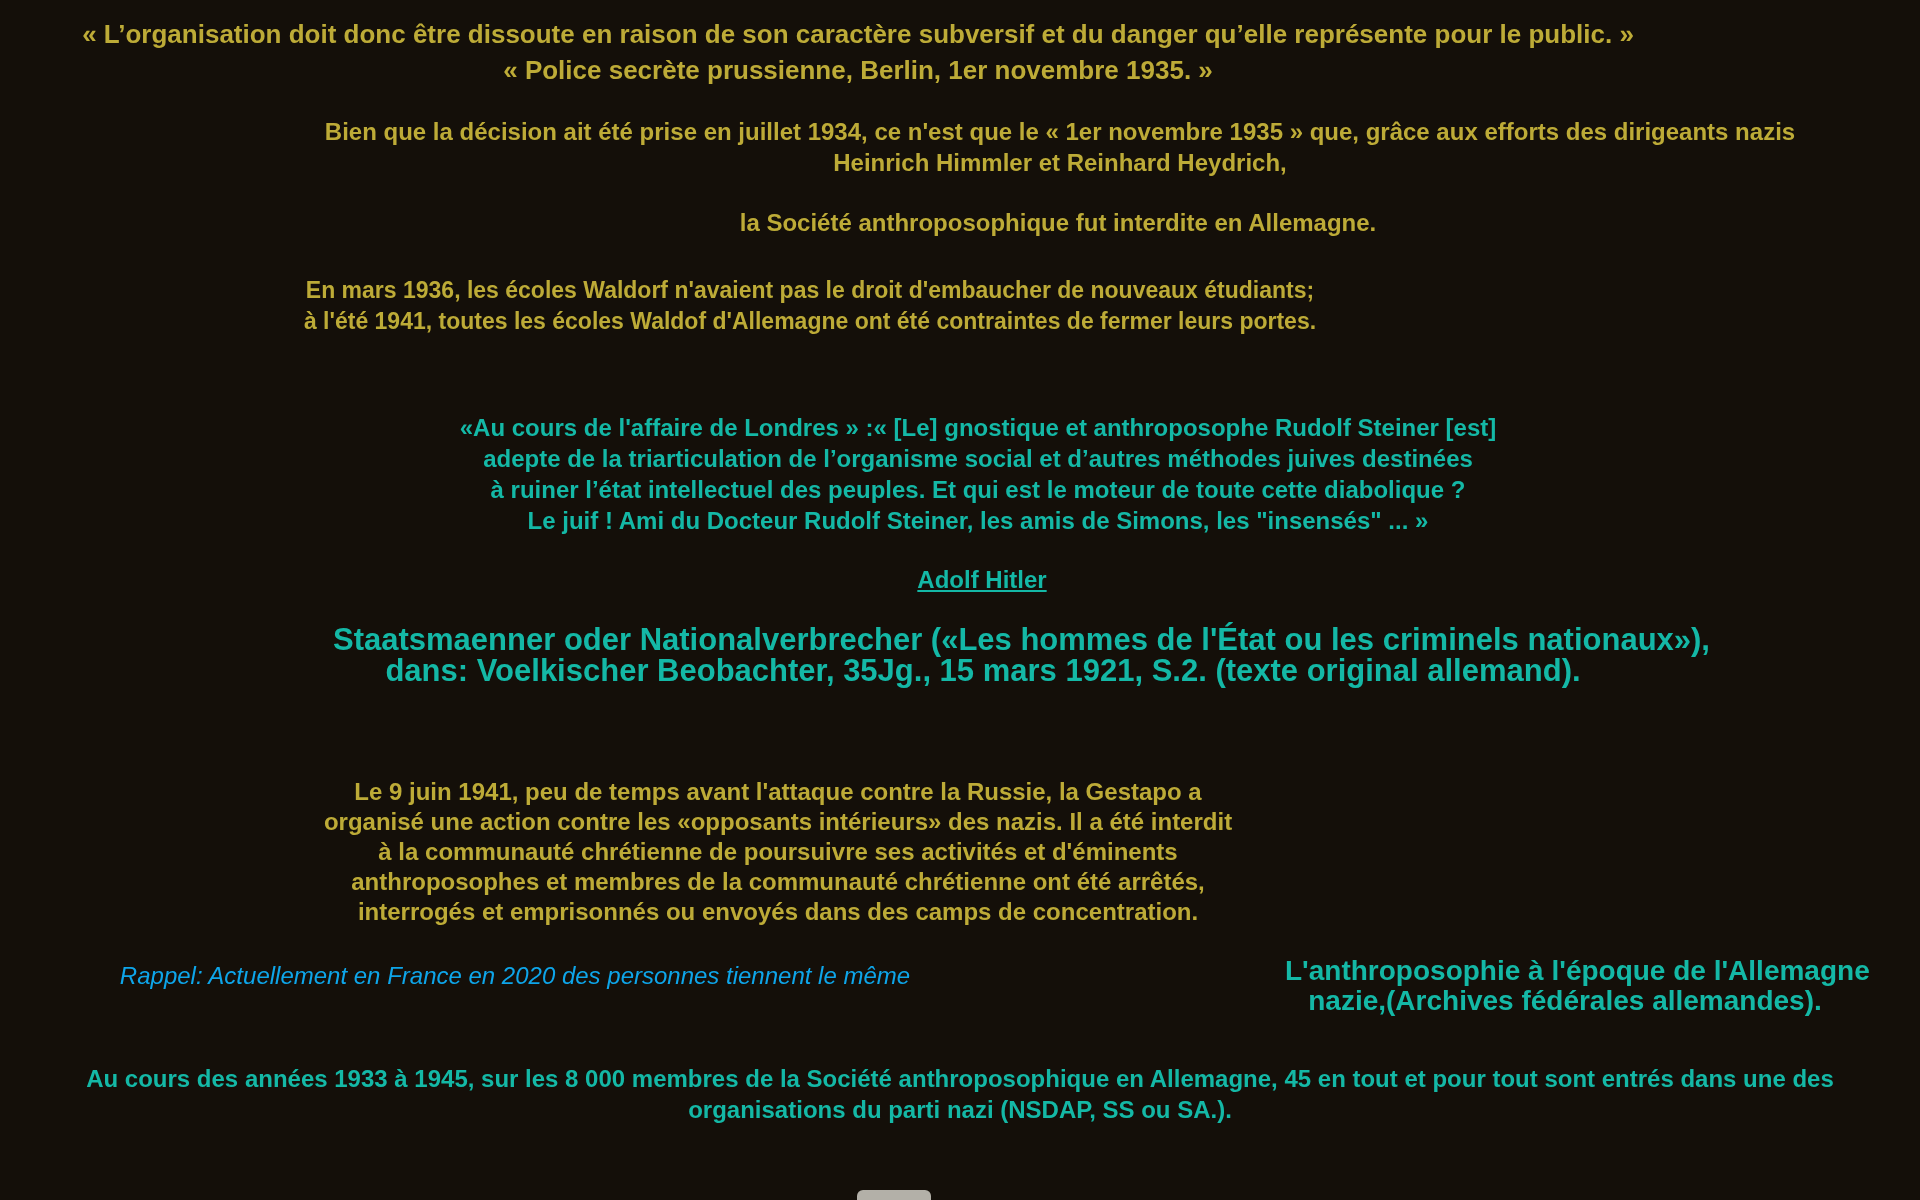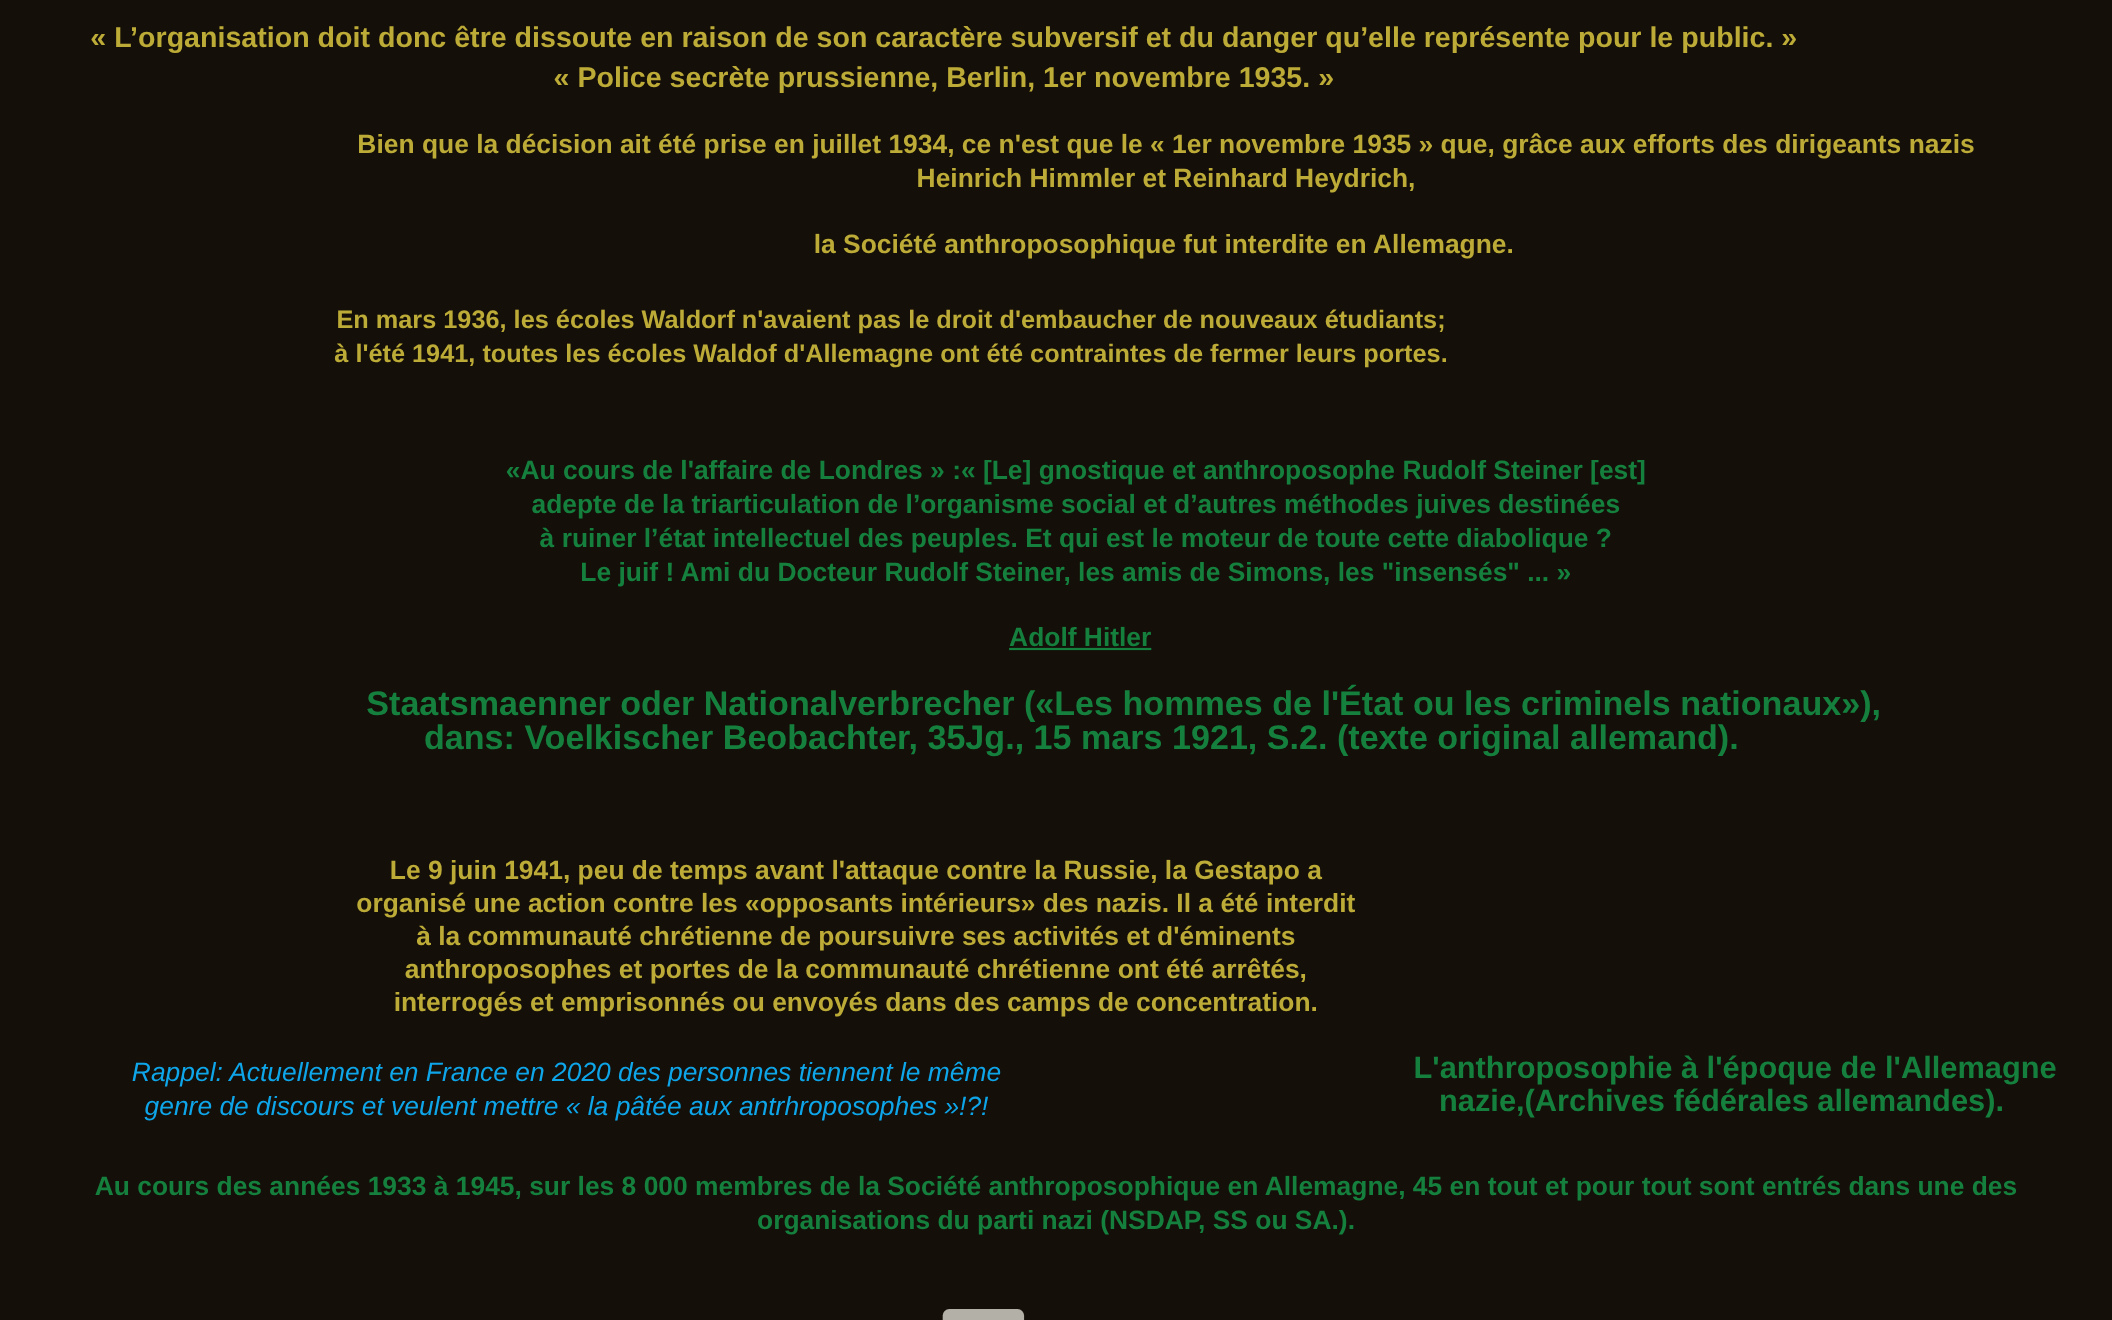--- a/index.html
+++ b/index.html
@@ -15,21 +15,21 @@
     background: #140f09;
     font-family: "Liberation Sans", "DejaVu Sans", sans-serif;
   }
   .blk {
     position: absolute;
     font-weight: bold;
     text-align: center;
   }
   .line { white-space: nowrap; }
   .gold  { color: #bdab37; }
-  .white { color: #15803d; }
+  .white { color: #14b8a6; }
   .red   { color: #0ea5e9; font-style: italic; font-weight: normal; }
 
   #police_quote   { left: 8px;    top: 16px;   width: 1700px; font-size: 26px; line-height: 36px; }
   #ban_intro      { left: 260px;  top: 116px;  width: 1600px; font-size: 24px; line-height: 31px; }
   #ban_result     { left: 658px;  top: 207px;  width: 800px;  font-size: 24px; line-height: 31px; }
   #waldorf        { left: 210px;  top: 275px;  width: 1200px; font-size: 23px; line-height: 31px; }
   #hitler_quote   { left: 378px;  top: 412px;  width: 1200px; font-size: 24px; line-height: 31px; }
   #hitler_name    { left: 782px;  top: 564px;  width: 400px;  font-size: 24px; line-height: 31px; text-decoration: underline; }
   #hitler_source  { left: 333px;  top: 624px;  width: 1300px; font-size: 31px; line-height: 31px; }
   #gestapo_1941   { left: 278px;  top: 777px;  width: 1000px; font-size: 24px; line-height: 30px; }
@@ -85,27 +85,26 @@
 
   <div class="blk white" id="hitler_source">
     <div class="line">Staatsmaenner oder Nationalverbrecher («Les hommes de l'État ou les criminels nationaux»),</div>
     <div class="line">dans: Voelkischer Beobachter, 35Jg., 15 mars 1921, S.2. (texte original allemand).</div>
   </div>
 
   <div class="blk gold" id="gestapo_1941">
     <div class="line">Le 9 juin 1941, peu de temps avant l'attaque contre la Russie, la Gestapo a</div>
     <div class="line">organisé une action contre les «opposants intérieurs» des nazis. Il a été interdit</div>
     <div class="line">à la communauté chrétienne de poursuivre ses activités et d'éminents</div>
-    <div class="line">anthroposophes et portes de la communauté chrétienne ont été arrêtés,</div>
+    <div class="line">anthroposophes et membres de la communauté chrétienne ont été arrêtés,</div>
     <div class="line">interrogés et emprisonnés ou envoyés dans des camps de concentration.</div>
   </div>
 
   <div class="blk red" id="rappel_2020">
     <div class="line">Rappel: Actuellement en France en 2020 des personnes tiennent le même</div>
-    <div class="line">genre de discours et veulent mettre « la pâtée aux antrhroposophes »!?!</div>
   </div>
 
   <div class="blk white" id="caption">
     <div class="line">L'anthroposophie à l'époque de l'Allemagne</div>
     <div class="line">nazie,(Archives fédérales allemandes).</div>
   </div>
 
   <div class="blk white" id="membership">
     <div class="line">Au cours des années 1933 à 1945, sur les 8 000 membres de la Société anthroposophique en Allemagne, 45 en tout et pour tout sont entrés dans une des</div>
     <div class="line">organisations du parti nazi (NSDAP, SS ou SA.).</div>

